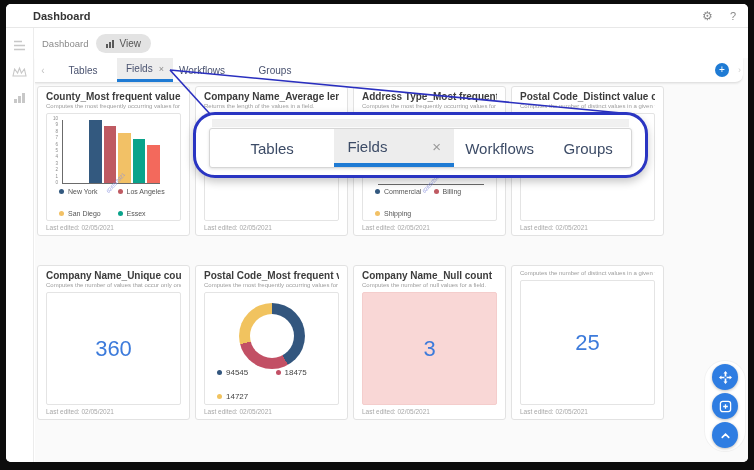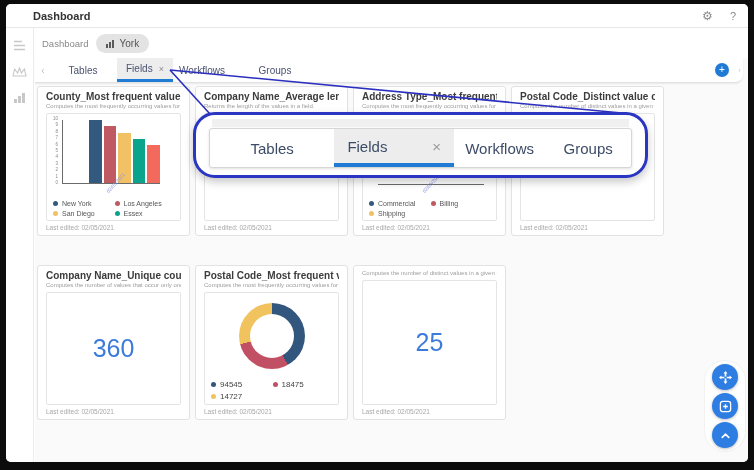--- a/index.html
+++ b/index.html
@@ -45,27 +45,27 @@
   .card-frame { position:relative; flex:1; margin-top:3px; border:1px solid #e4e4e4; border-radius:2px; background:#fff; overflow:hidden; }
   .card-footer { font-size:6.5px; color:#a8a8a8; line-height:8px; margin-top:3px; }
 
   
   .plot { position:absolute; left:15px; top:6px; width:98px; height:64px; border-left:1px solid #6b6b6b; border-bottom:1px solid #6b6b6b; display:flex; align-items:flex-end; gap:2px; padding-left:26px; }
   .bar { width:13px; }
   .yaxis { position:absolute; left:1px; top:4px; width:12px; height:64px; }
   .yaxis span { position:absolute; right:2px; font-size:4.5px; color:#8a8a8a; transform:translateY(-50%); }
   .x-date { position:absolute; left:58px; top:76px; font-size:5px; color:#8a93e0; transform:rotate(-48deg); transform-origin:left top; }
   .axis-only { position:absolute; left:15px; right:12px; top:70px; border-top:1px solid #6b6b6b; }
-  .legend { position:absolute; left:6px; right:4px; bottom:3px; display:grid; grid-template-columns:1fr 1fr; row-gap:3px; }
+  .legend { position:absolute; left:12px; right:4px; bottom:3px; display:grid; grid-template-columns:1fr 1fr; row-gap:15px; }
   .li { display:flex; align-items:center; gap:4px; font-size:7px; color:#555; }
   .li i { width:5px; height:5px; border-radius:50%; display:inline-block; }
   .legend.big .li { font-size:8px; color:#444; }
 
   
-  .big-num { position:absolute; inset:0; display:flex; align-items:center; justify-content:center; font-size:25px; color:#3d7bdb; }
+  .big-num { position:absolute; inset:0; display:flex; align-items:center; justify-content:center; font-size:22px; color:#3d7bdb; }
 
   
   .donut-wrap { position:absolute; left:0; right:0; top:10px; display:flex; justify-content:center; }
   .donut { width:66px; height:66px; border-radius:50%; position:relative; }
   .donut::after { content:""; position:absolute; left:11px; top:11px; width:44px; height:44px; border-radius:50%; background:#fff; }
 
   
   .conn-svg { position:absolute; inset:0; width:742px; height:458px; z-index:25; pointer-events:none; }
   .callout { position:absolute; left:187px; top:108px; width:455px; height:66px; background:#fff; border:3px solid #2a35c2; border-radius:22px; box-shadow:0 4px 9px rgba(0,0,0,.22); z-index:30; }
   .callout-strip { position:absolute; top:4px; left:16px; right:16px; height:8px; background:#f0f0f0; }
@@ -111,21 +111,21 @@
   <div class="main">
 
     <div class="toolbar">
       <span class="ctx-label">Dashboard</span>
       <div class="view-btn">
         <svg width="9" height="9" viewBox="0 0 9 9">
           <rect x="0" y="5" width="2" height="4" fill="#5a5a5a"></rect>
             <rect x="3" y="3" width="2" height="6" fill="#5a5a5a"></rect>
             <rect x="6" y="1" width="2" height="8" fill="#5a5a5a"></rect>
         </svg>
-        <span>York</span>
+        <span>View</span>
       </div>
     </div>
 
     <div class="tabstrip">
       <span class="tab-back">‹</span>
       <div class="tab tables">
           <span>Tables</span>
         </div>
       <div class="tab fields">
         <span>Fields</span>
@@ -255,20 +255,28 @@
               </span>
             <span class="li">
                 <i style="background: rgb(241, 195, 95);"></i>
                 <span>14727</span>
               </span>
           </div>
         </div>
         <div class="card-footer">Last edited: 02/05/2021</div>
       </div>
 
+      <div class="card">
+        <div class="card-title">Company Name_Null count</div>
+        <div class="card-sub">Computes the number of null values for a field.</div>
+        <div class="card-frame" style="border-color: rgb(244, 205, 204); background: rgb(249, 215, 214);">
+          <div class="big-num">3</div>
+        </div>
+        <div class="card-footer">Last edited: 02/05/2021</div>
+      </div>
 
       <div class="card">
         <div class="card-sub">Computes the number of distinct values in a given field.</div>
         <div class="card-frame">
           <div class="big-num">25</div>
         </div>
         <div class="card-footer">Last edited: 02/05/2021</div>
       </div>
 
     </div>

